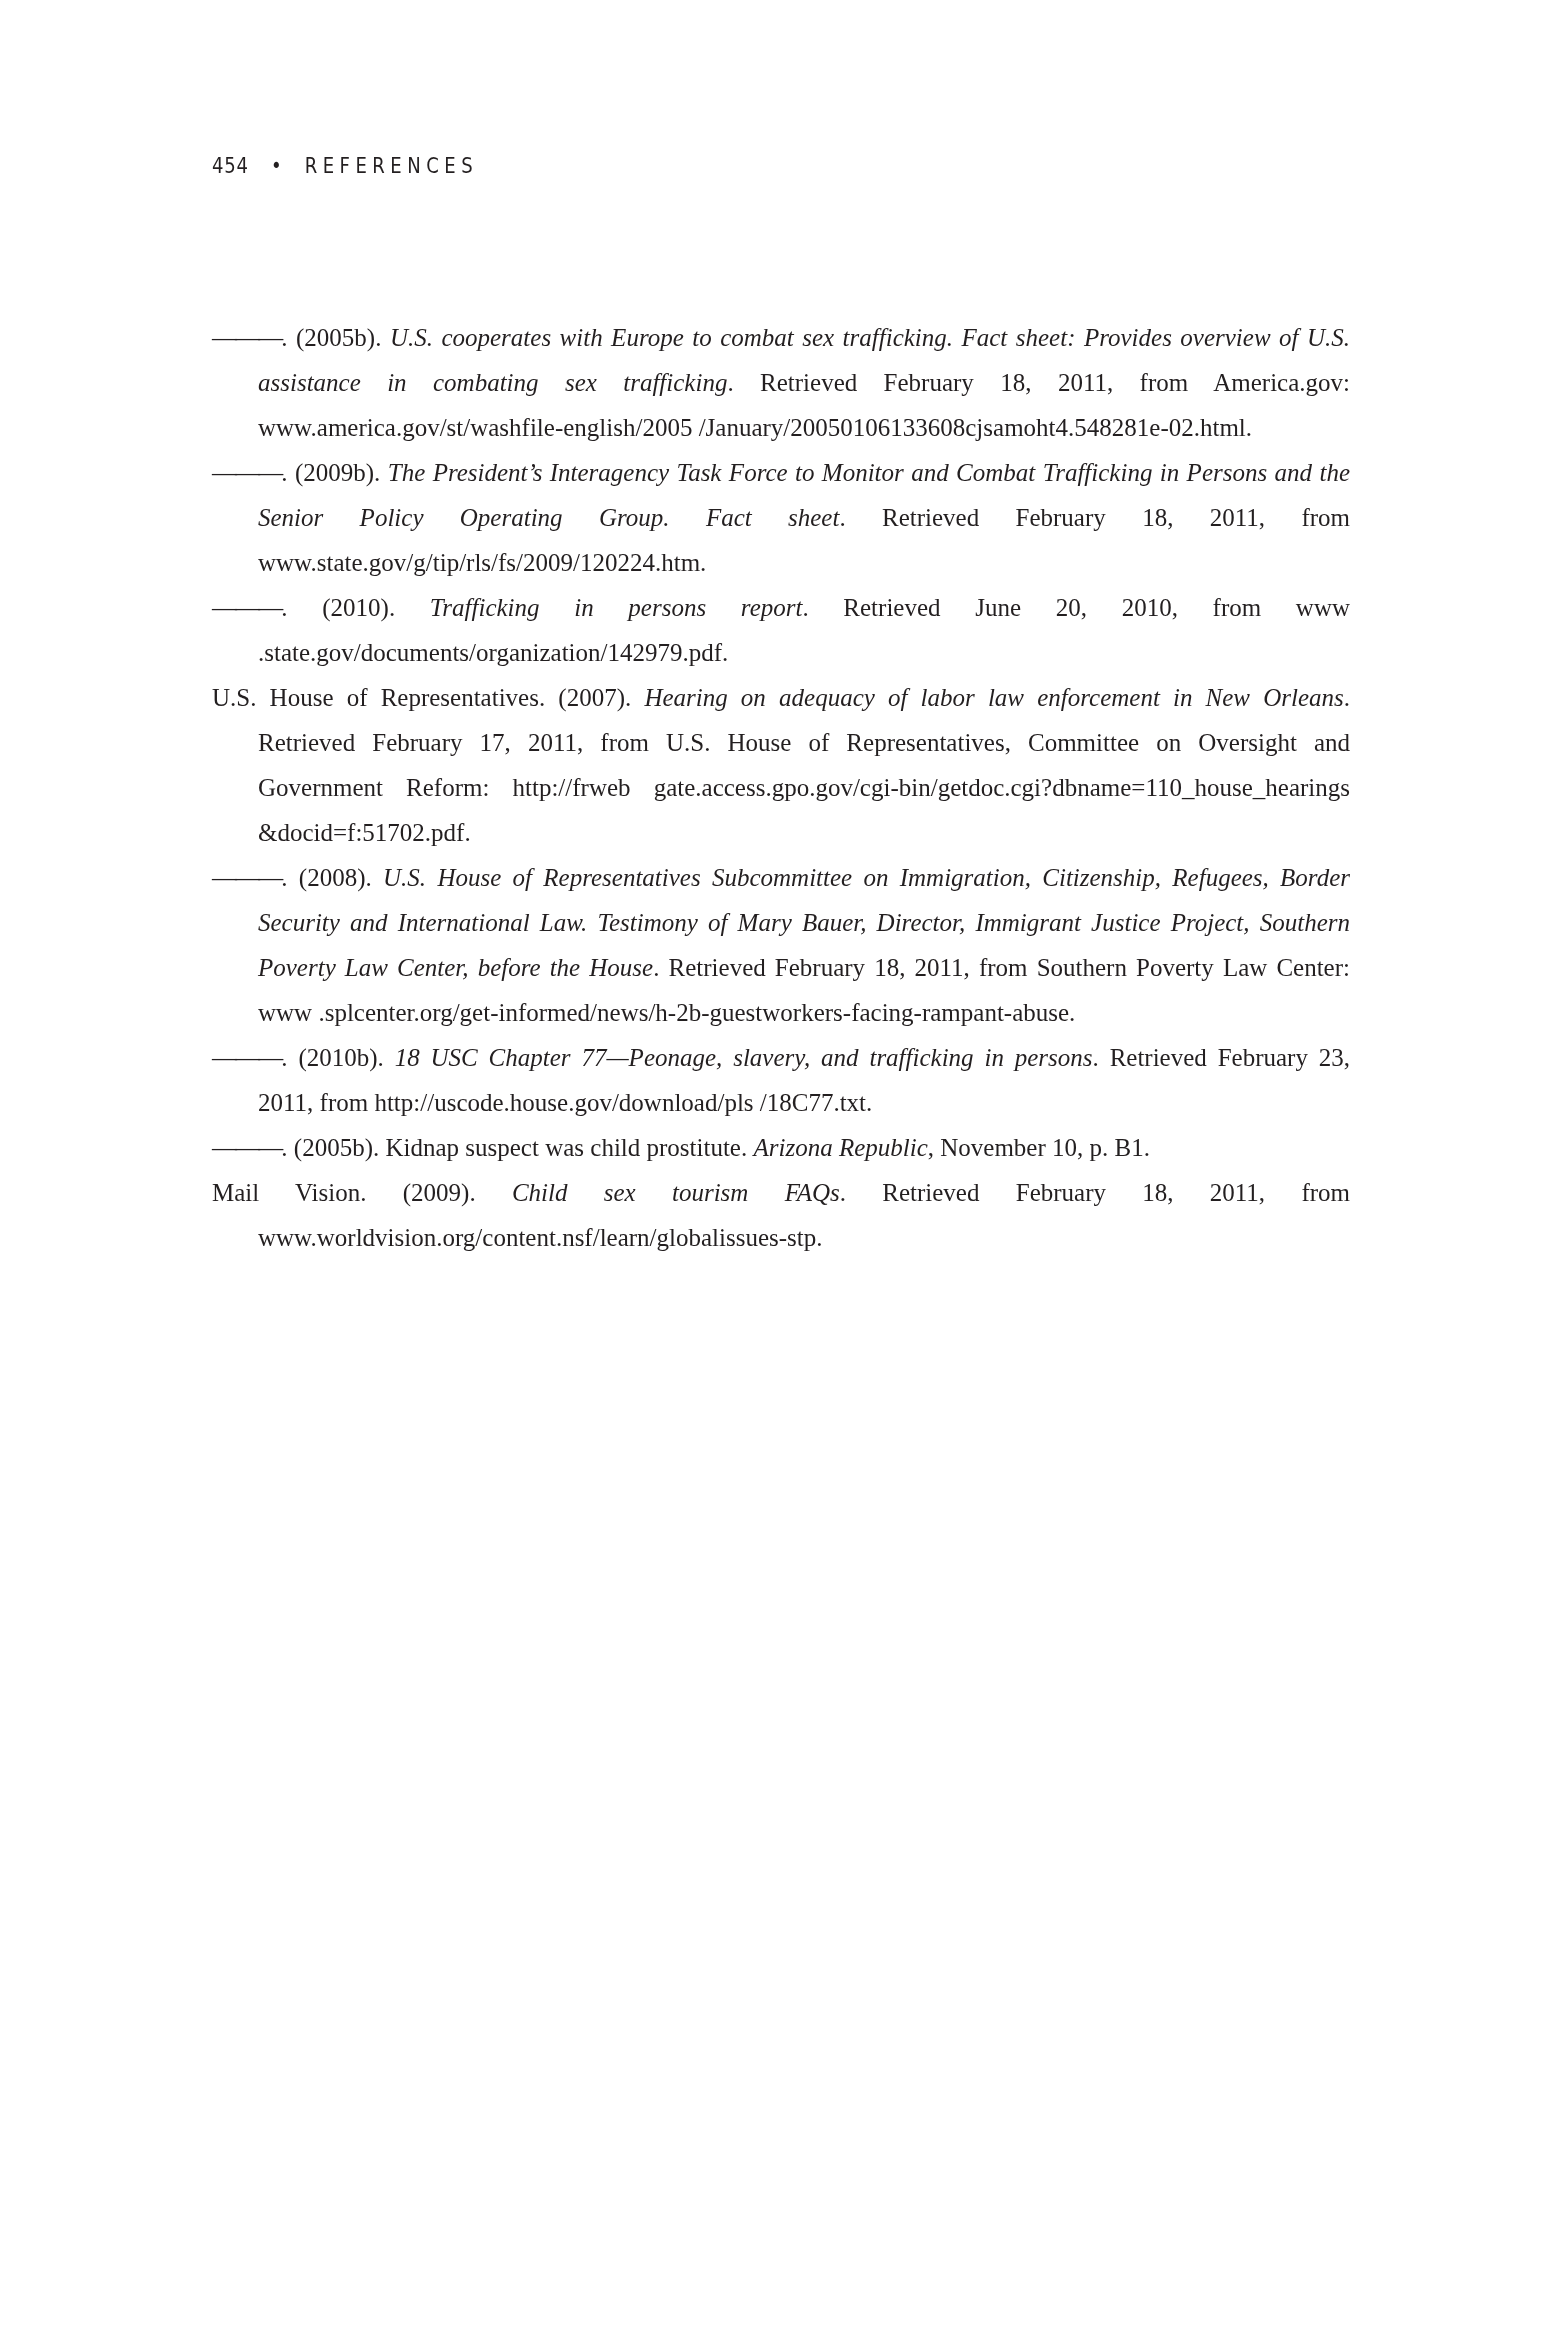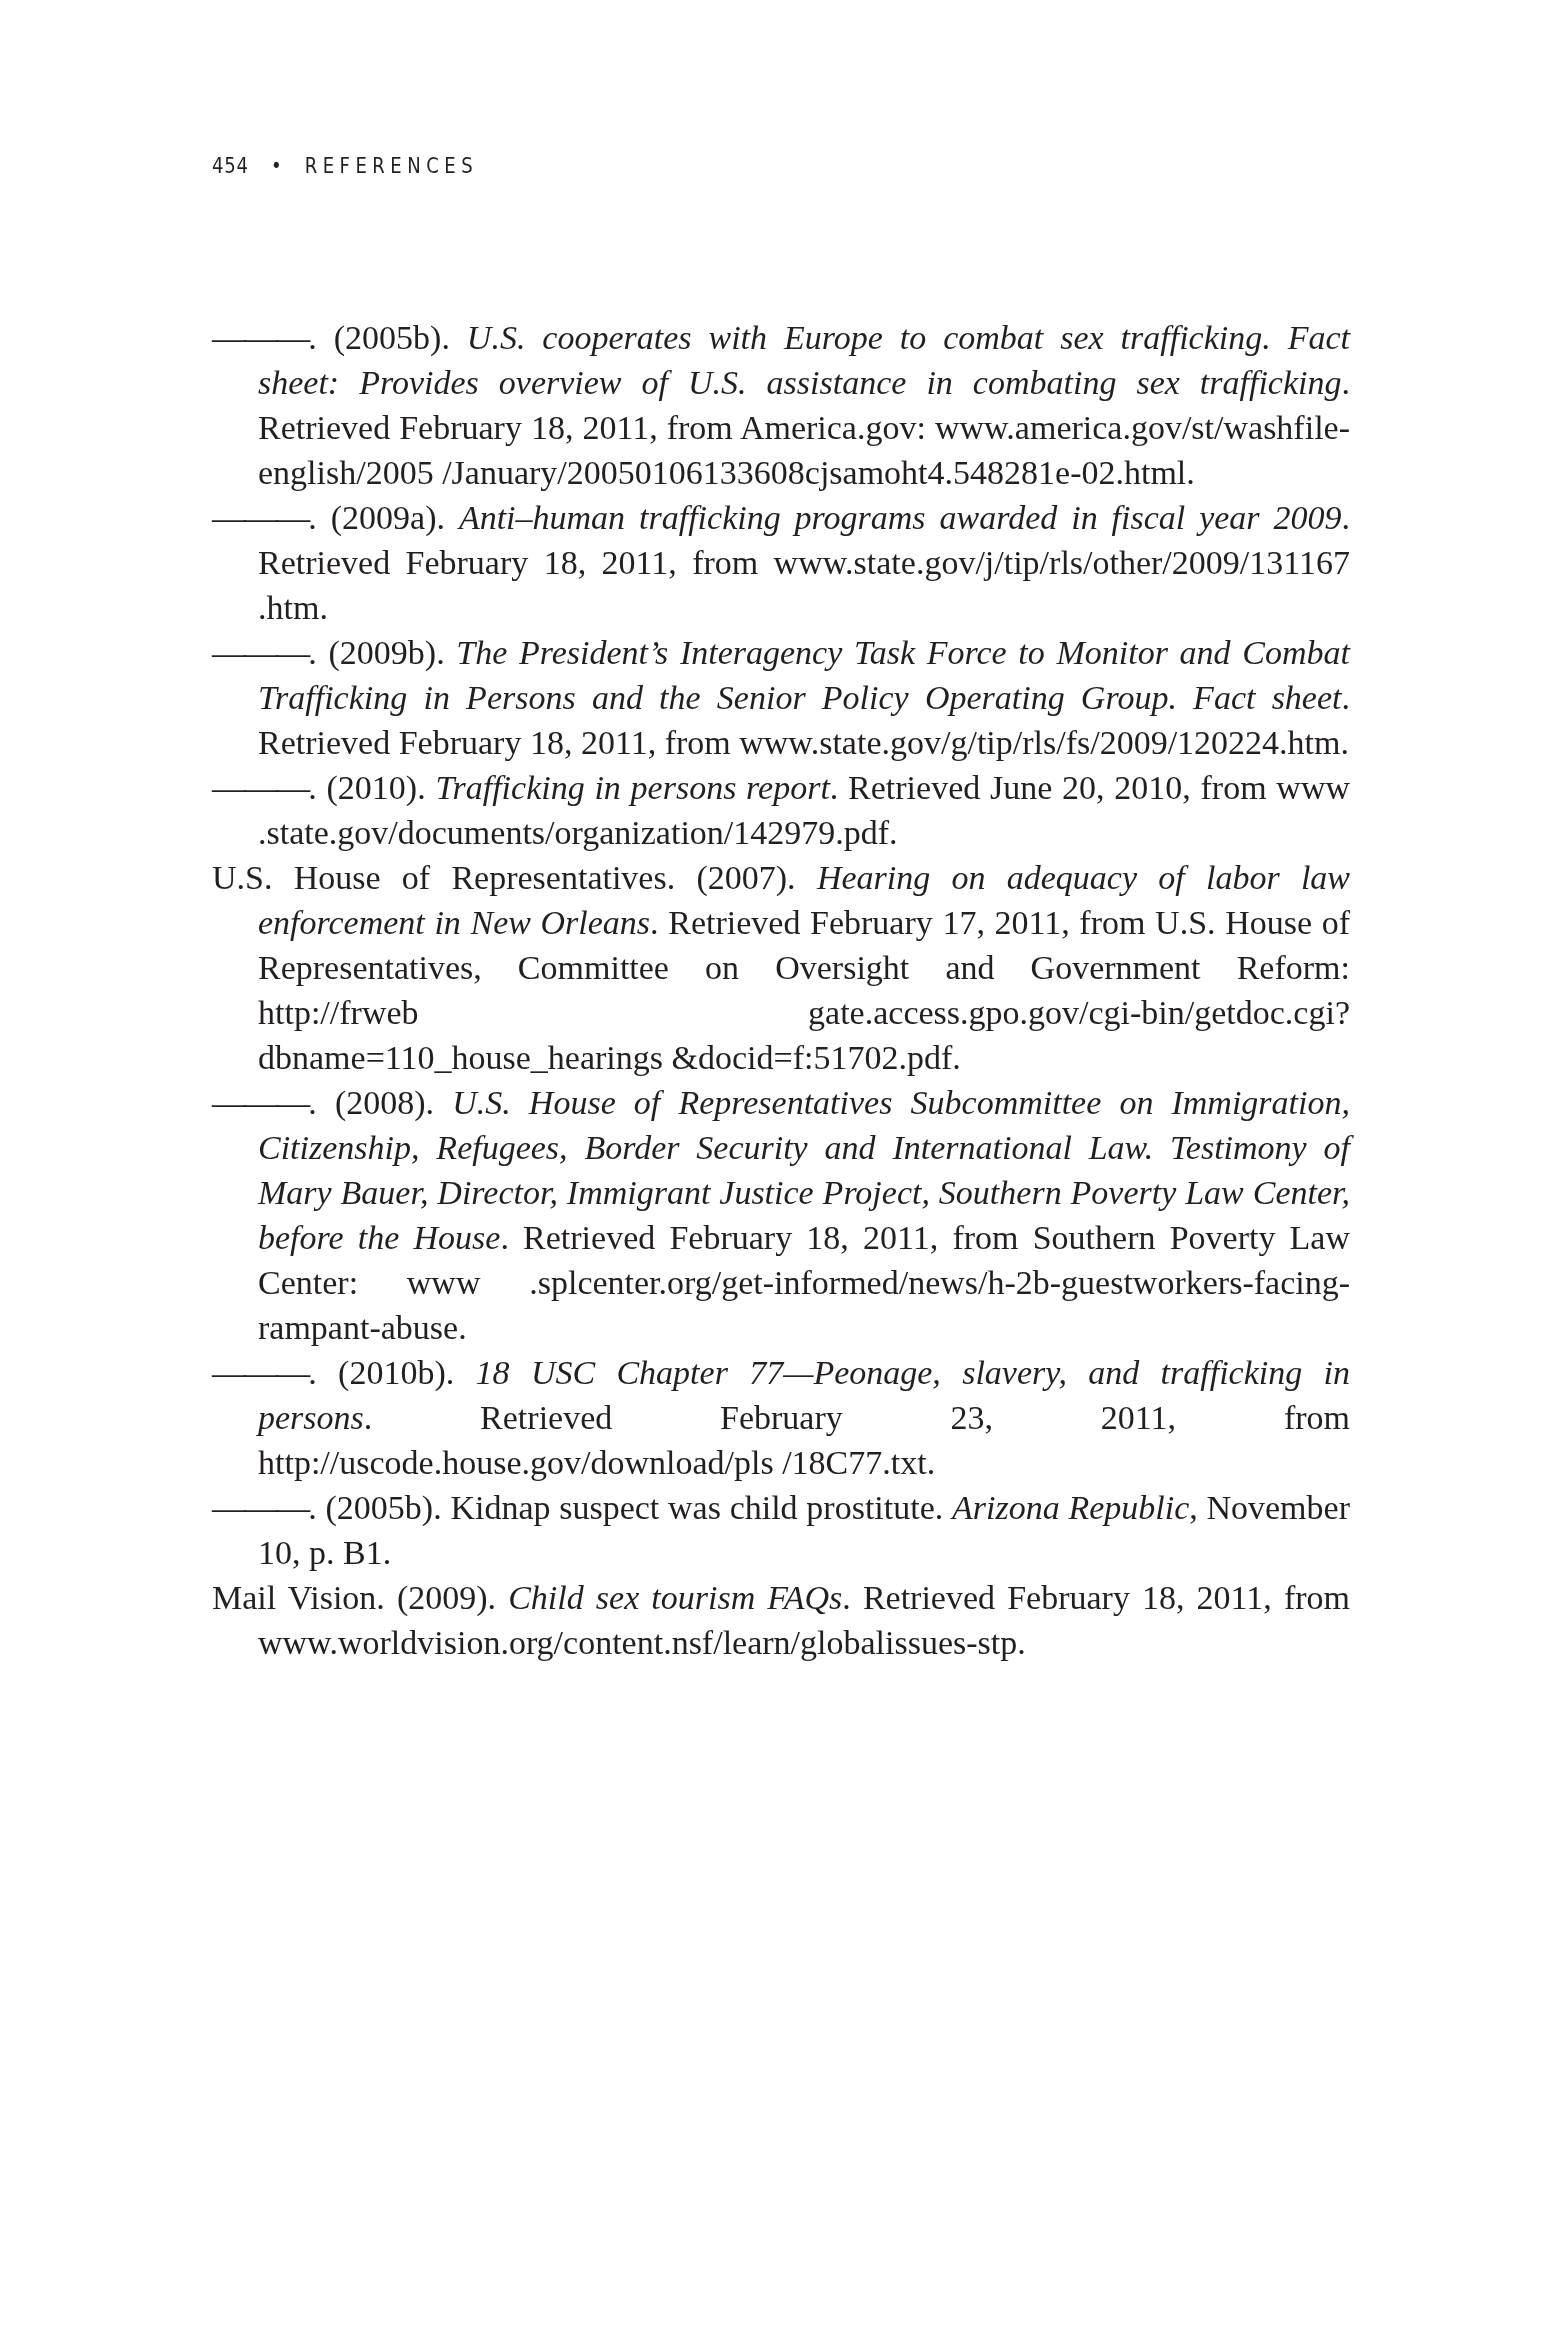--- a/index.html
+++ b/index.html
@@ -32,21 +32,21 @@
     }
     .page-header .section {
       letter-spacing: 6.7px;
     }
     .references {
       position: absolute;
       left: 212px;
       top: 315px;
       width: 1138px;
       font-family: "Liberation Serif", serif;
-      font-size: 34px;
+      font-size: 25px;
       line-height: 45px;
       color: #231f20;
     }
     .ref-entry {
       padding-left: 46px;
       text-indent: -46px;
       text-align: justify;
       margin: 0;
       hyphens: manual;
     }
@@ -62,23 +62,20 @@
 
 <div class="page-header">
   <span>454</span><span class="bullet">•</span><span class="section">REFERENCES</span>
 </div>
 
 <div class="references">
   <p class="ref-entry">
     <span class="dash">———</span><span>. (2005b). </span><i>U.S. cooperates with Europe to combat sex trafficking. Fact sheet: Provides overview of U.S. assistance in combating sex trafficking</i><span>. Retrieved February 18, 2011, from America.gov: www.america.gov/st/washfile-english/2005 /January/20050106133608cjsamoht4.548281e-02.html.</span>
   </p>
   <p class="ref-entry">
-    <span class="dash">———</span><span>. (2009a). </span><i>Anti–human trafficking programs awarded in fiscal year 2009</i><span>. Retrieved February 18, 2011, from www.state.gov/j/tip/rls/other/2009/131167 .htm.</span>
-  </p>
-  <p class="ref-entry">
     <span class="dash">———</span><span>. (2009b). </span><i>The President’s Interagency Task Force to Monitor and Combat Trafficking in Persons and the Senior Policy Operating Group. Fact sheet</i><span>. Retrieved February 18, 2011, from www.state.gov/g/tip/rls/fs/2009/120224.htm.</span>
   </p>
   <p class="ref-entry">
     <span class="dash">———</span><span>. (2010). </span><i>Trafficking in persons report</i><span>. Retrieved June 20, 2010, from www .state.gov/documents/organization/142979.pdf.</span>
   </p>
   <p class="ref-entry">
     <span>U.S. House of Representatives</span><span>. (2007). </span><i>Hearing on adequacy of labor law enforcement in New Orleans</i><span>. Retrieved February 17, 2011, from U.S. House of Representatives, Committee on Oversight and Government Reform: http://frweb gate.access.gpo.gov/cgi-bin/getdoc.cgi?dbname=110_house_hearings &amp;docid=f:51702.pdf.</span>
   </p>
   <p class="ref-entry">
     <span class="dash">———</span><span>. (2008). </span><i>U.S. House of Representatives Subcommittee on Immigration, Citizenship, Refugees, Border Security and International Law. Testimony of Mary Bauer, Director, Immigrant Justice Project, Southern Poverty Law Center, before the House</i><span>. Retrieved February 18, 2011, from Southern Poverty Law Center: www .splcenter.org/get-informed/news/h-2b-guestworkers-facing-rampant-abuse.</span>

